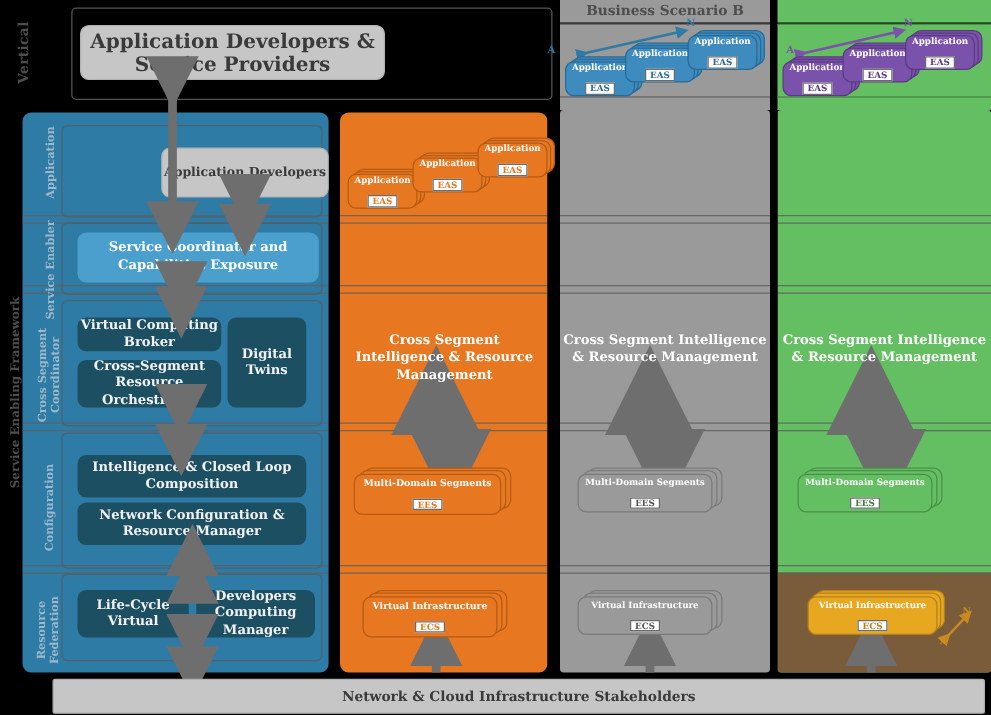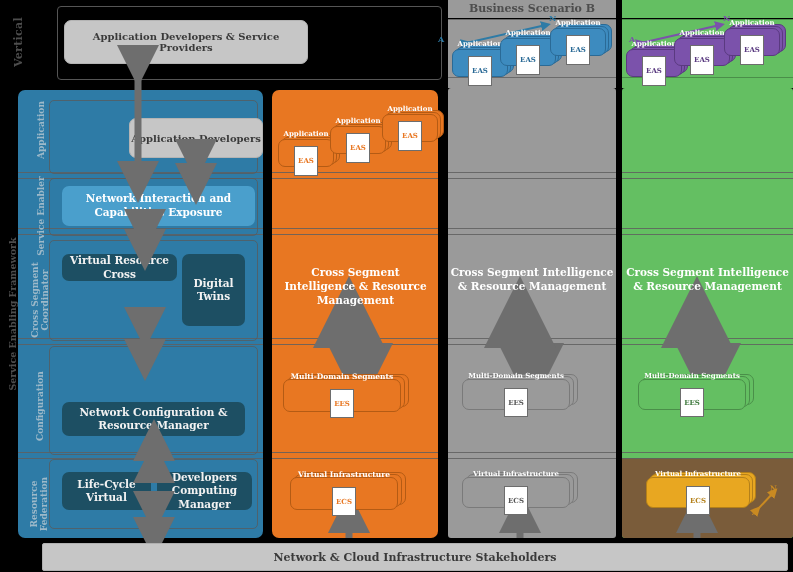--- a/index.html
+++ b/index.html
@@ -62,40 +62,40 @@
           line-height:1.35;text-align:center;}
 
   
   .stack{position:absolute;}
   .stack .layer{position:absolute;border-radius:7px;box-sizing:border-box;}
   .stack .front{position:absolute;border-radius:7px;box-sizing:border-box;
                 display:flex;flex-direction:column;align-items:center;
                 justify-content:center;}
   .stack .ttl{font-weight:bold;line-height:1.1;text-align:center;}
   .eas{background:#ffffff;border:1px solid #6d6d6d;font-weight:bold;
-       padding:10px 3px;margin-top:8px;line-height:1.1;}
+       padding:0 3px;margin-top:8px;line-height:1.1;}
   .bottom-bar{position:absolute;background:#c6c6c6;border:1px solid #b0b0b0;
               color:#3a3a3a;font-weight:bold;display:flex;align-items:center;
               justify-content:center;}
   .hdr{position:absolute;color:#4d4d4d;font-weight:bold;text-align:center;}
   .an{position:absolute;font-weight:bold;}
 </style>
 </head>
 <body>
 
 <div id="root">
 
   <div class="vlabel" style="left:-12px;top:32px;width:60px;height:20px;transform:rotate(-90deg);
               color:#4d4d4d;font-size:11px;letter-spacing:.3px;">
     <span>Vertical</span>
   </div>
 
   <div class="bracket" style="left:57px;top:6px;width:383px;height:72px;"></div>
 
-  <div class="rbox gray-card" style="left:64px;top:20px;width:244px;height:44px;font-size:10px;">
+  <div class="rbox gray-card" style="left:64px;top:20px;width:244px;height:44px;font-size:16px;">
     <span>Application Developers &amp; Service Providers</span>
   </div>
 
   <div class="abs" style="left:448px;top:0px;width:168px;height:18px;background:#9a9a9a;"></div>
   <div class="hdr" style="left:448px;top:2px;width:168px;font-size:11px;">
     <span>Business Scenario B</span>
   </div>
   <div class="abs" style="left:622px;top:0px;width:171px;height:18px;background:#64bf62;"></div>
 
   <div class="abs" style="left:448px;top:19px;width:168px;height:59px;background:#9a9a9a;
@@ -184,30 +184,36 @@
   <div class="grpline" style="left:49px;top:178px;width:207px;height:56px;"></div>
   <div class="grpline" style="left:49px;top:240px;width:207px;height:99px;"></div>
   <div class="grpline" style="left:49px;top:346px;width:207px;height:107px;"></div>
   <div class="grpline" style="left:49px;top:459px;width:207px;height:68px;"></div>
 
   <div class="rbox gray-card" style="left:129px;top:118px;width:134px;height:40px;font-size:10px;">
     <span>Application Developers</span>
   </div>
 
   <div class="lbox" style="left:62px;top:186px;width:193px;height:40px;padding:0 6px;">
-    <span>Network Interaction and Capabilities Exposure</span>
+    <span>Service Coordinator and Capabilities Exposure</span>
   </div>
 
   <div class="dbox" style="left:62px;top:254px;width:115px;height:27px;">
-    <span>Virtual Resource Cross</span>
+    <span>Virtual Computing Broker</span>
+  </div>
+  <div class="dbox" style="left:62px;top:288px;width:115px;height:38px;padding:0 4px;">
+    <span>Cross-Segment Resource Orchestrator</span>
   </div>
   <div class="dbox" style="left:182px;top:254px;width:63px;height:72px;justify-content:center;">
     <span>Digital Twins</span>
   </div>
 
+  <div class="dbox" style="left:62px;top:364px;width:183px;height:34px;padding:0 6px;">
+    <span>Intelligence &amp; Closed Loop Composition</span>
+  </div>
   <div class="dbox" style="left:62px;top:402px;width:183px;height:34px;padding:0 6px;">
     <span>Network Configuration &amp; Resource Manager</span>
   </div>
 
   <div class="dbox" style="left:62px;top:472px;width:89px;height:38px;padding:0 4px;">
     <span>Life-Cycle Virtual</span>
   </div>
   <div class="dbox" style="left:157px;top:472px;width:95px;height:38px;padding:0 4px;">
     <span>Developers Computing Manager</span>
   </div>

